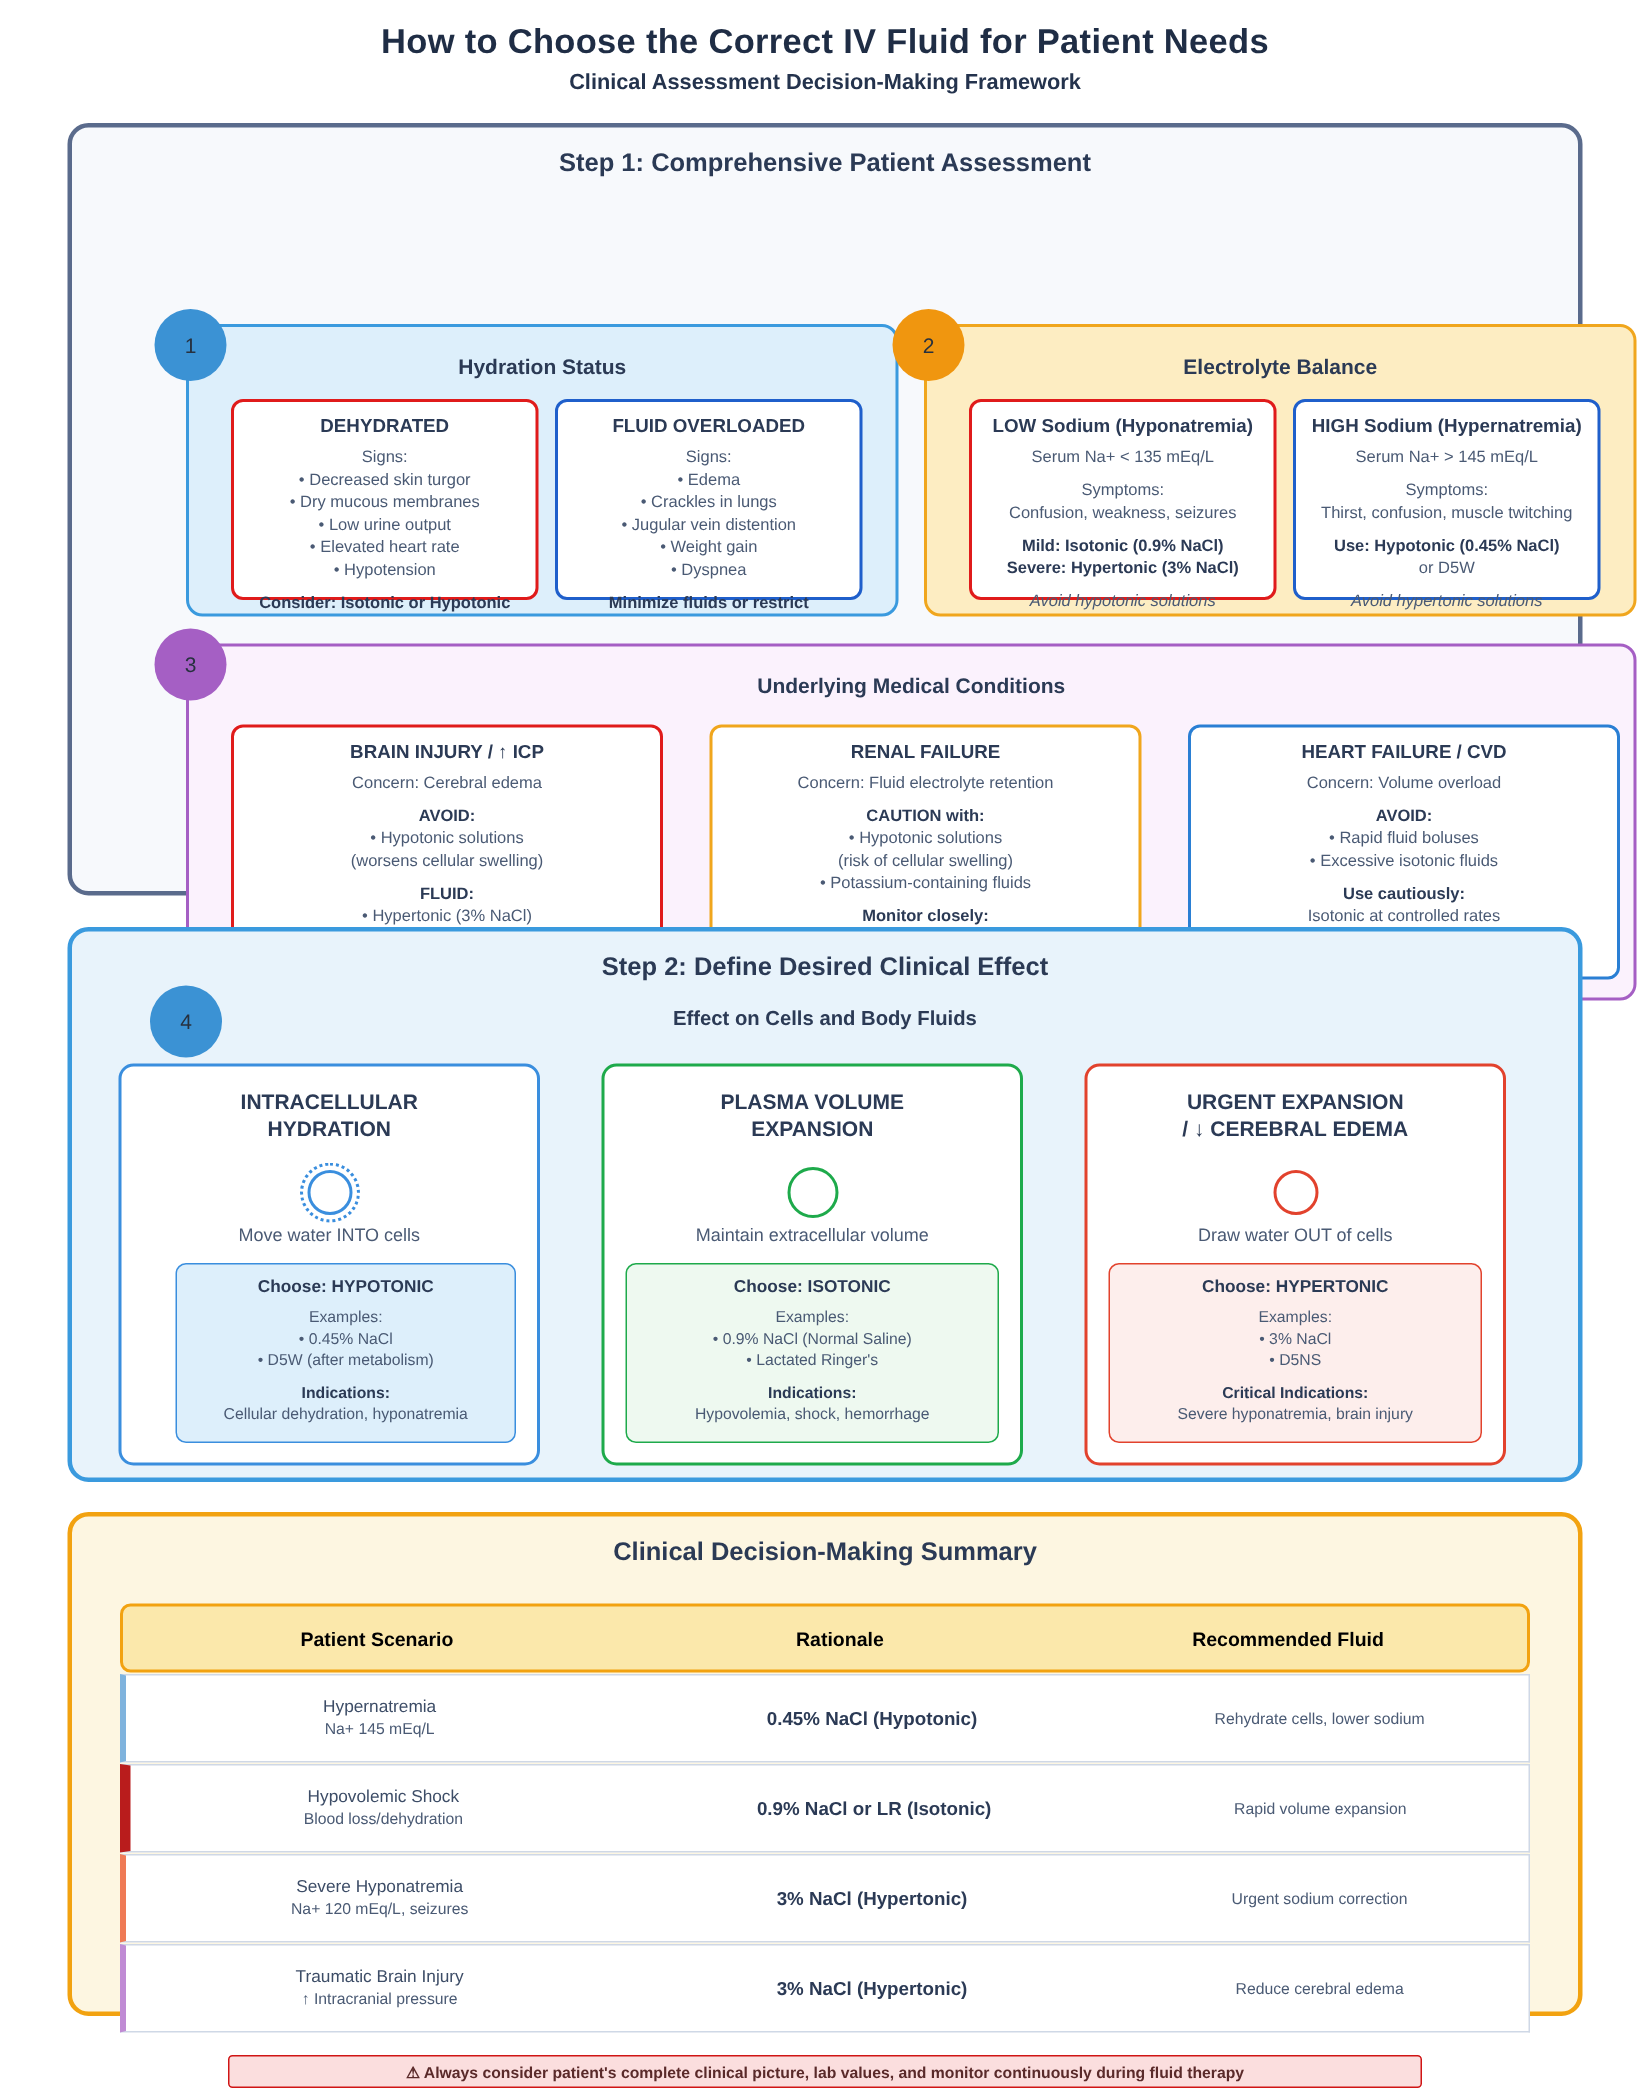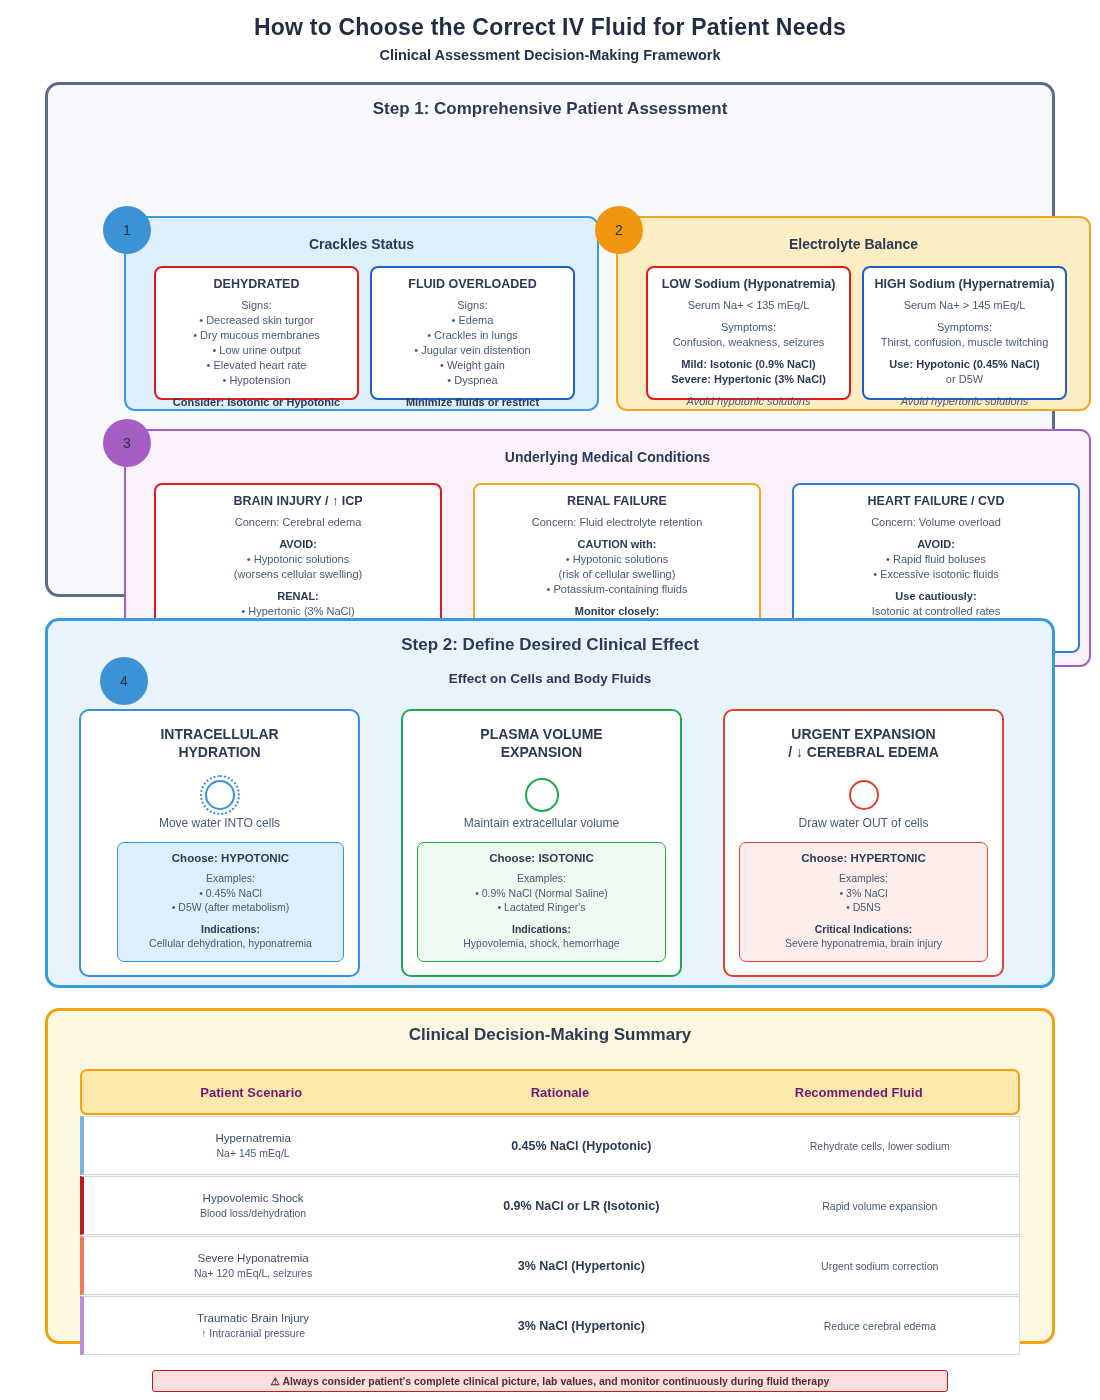--- a/index.html
+++ b/index.html
@@ -163,21 +163,21 @@
 
   
   .tbl { position: absolute; left: 32px; top: 58px; width: 940px; }
   .trow { display: flex; }
   .thead {
     background: #fbe8ab; border: 2px solid #f2a210;
     border-radius: 7px; height: 46px;
   }
   .thead .cell {
     display: flex; align-items: center; justify-content: center;
-    font-size: 13px; font-weight: bold; color: #701a75;
+    font-size: 13px; font-weight: bold; color: #000000;
   }
   .tbody-row {
     background: #ffffff; border: 1px solid #cfd8e6;
     height: 59px; margin-top: 1px;
   }
   .tbody-row .cell {
     display: flex; flex-direction: column;
     align-items: center; justify-content: center;
   }
   .c1 { width: 340px; }
@@ -203,21 +203,21 @@
 <div class="page">
 
   <div class="title">How to Choose the Correct IV Fluid for Patient Needs</div>
   <div class="subtitle">Clinical Assessment Decision-Making Framework</div>
 
   <div class="step-box" id="step1">
     <div class="step-title">Step 1: Comprehensive Patient Assessment</div>
 
     <div class="group" id="grp-hydration">
       <div class="badge blue" style="left:-23px; top:-12px;">1</div>
-      <div class="group-title">Crackles Status</div>
+      <div class="group-title">Hydration Status</div>
 
       <div class="card red" style="left:28px; top:48px; width:205px; height:134px;">
         <h4>DEHYDRATED</h4>
         <div class="ln">Signs:</div>
         <div class="ln">• Decreased skin turgor</div>
         <div class="ln">• Dry mucous membranes</div>
         <div class="ln">• Low urine output</div>
         <div class="ln">• Elevated heart rate</div>
         <div class="ln">• Hypotension</div>
         <div class="gap"></div>
@@ -273,21 +273,21 @@
       <div class="group-title">Underlying Medical Conditions</div>
 
       <div class="card red" style="left:28px; top:52px; width:288px; height:170px;">
         <h4>BRAIN INJURY / ↑ ICP</h4>
         <div class="ln">Concern: Cerebral edema</div>
         <div class="gap"></div>
         <div class="ln b">AVOID:</div>
         <div class="ln">• Hypotonic solutions</div>
         <div class="ln">(worsens cellular swelling)</div>
         <div class="gap"></div>
-        <div class="ln b">RENAL:</div>
+        <div class="ln b">FLUID:</div>
         <div class="ln">• Hypertonic (3% NaCl)</div>
         <div class="ln">• Isotonic (0.9% NaCl)</div>
         <div class="gap"></div>
         <div class="ln i">Reduce intracranial pressure</div>
       </div>
 
       <div class="card orange" style="left:347px; top:52px; width:288px; height:170px;">
         <h4>RENAL FAILURE</h4>
         <div class="ln">Concern: Fluid electrolyte retention</div>
         <div class="gap"></div>
@@ -400,21 +400,21 @@
           <div class="sc-sub">Na+ 145 mEq/L</div>
         </div>
         <div class="cell c2">
           <div class="fluid">0.45% NaCl (Hypotonic)</div>
         </div>
         <div class="cell c3">
           <div class="rat">Rehydrate cells, lower sodium</div>
         </div>
       </div>
 
-      <div class="trow tbody-row" style="border-left:4px solid #b91c1c;">
+      <div class="trow tbody-row" style="border-left:7px solid #b91c1c;">
         <div class="cell c1">
           <div class="sc-main">Hypovolemic Shock</div>
           <div class="sc-sub">Blood loss/dehydration</div>
         </div>
         <div class="cell c2">
           <div class="fluid">0.9% NaCl or LR (Isotonic)</div>
         </div>
         <div class="cell c3">
           <div class="rat">Rapid volume expansion</div>
         </div>

